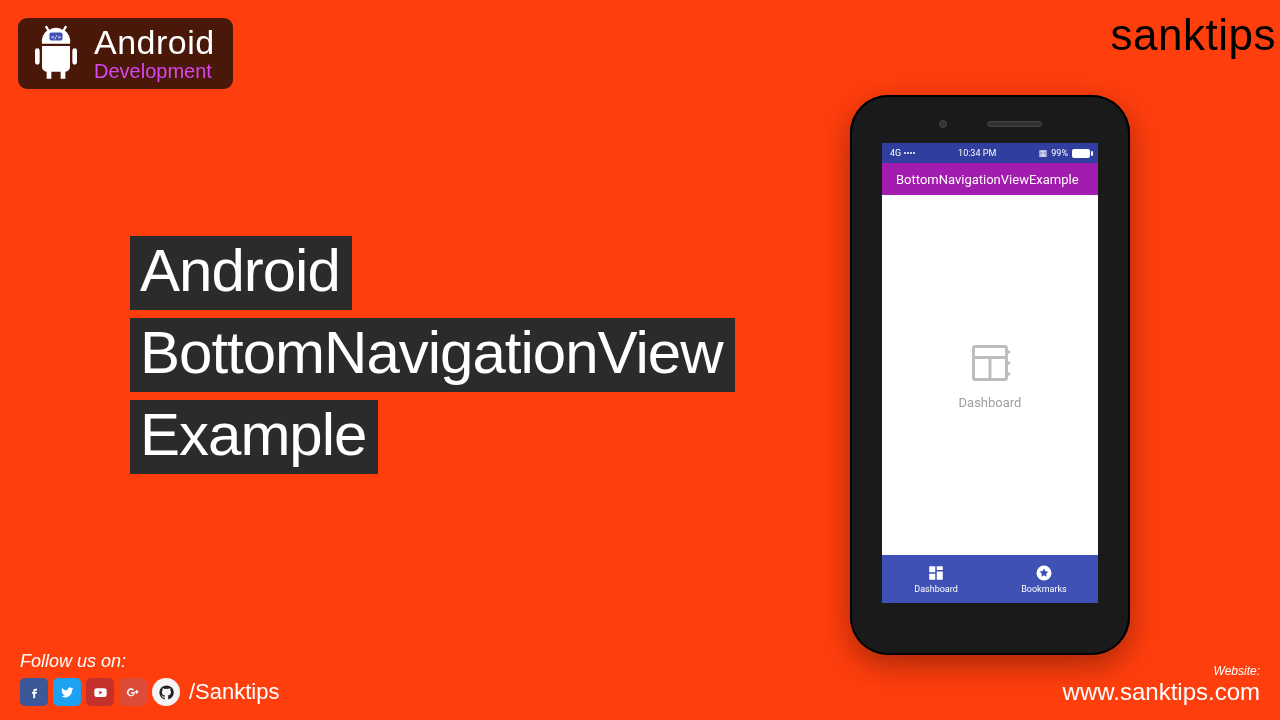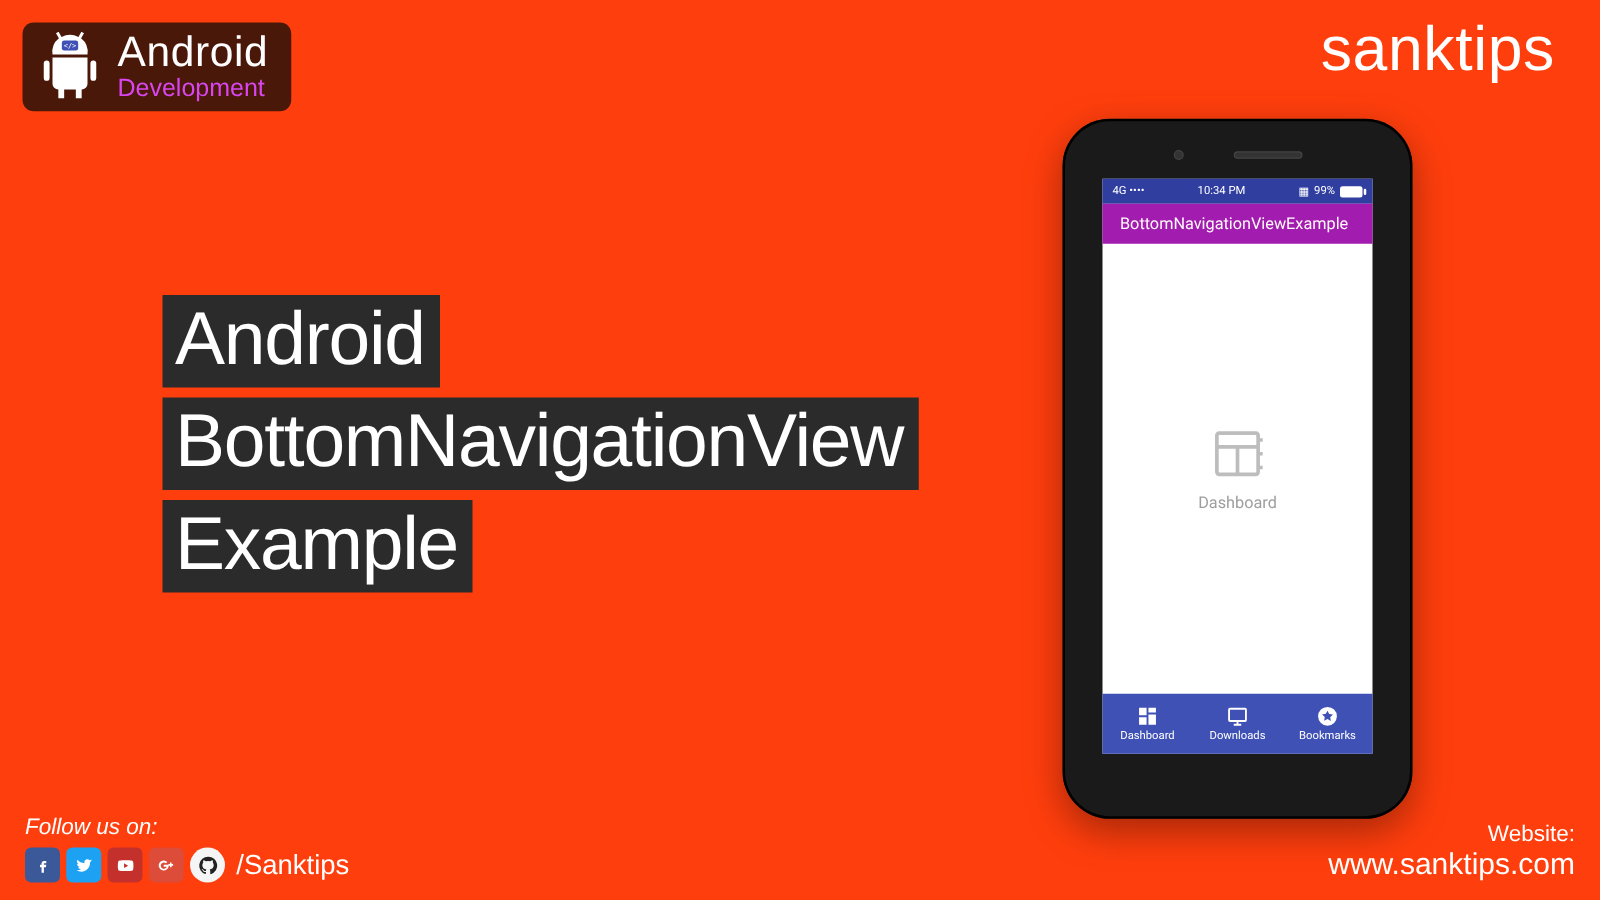--- a/index.html
+++ b/index.html
@@ -20,22 +20,22 @@
     padding: 7px 18px 7px 10px;
     display: flex;
     align-items: center;
     gap: 10px;
   }
   .badge .icon { width: 56px; height: 56px; color:#fff; }
   .badge .txt { display:flex; flex-direction:column; line-height:1.05; }
   .badge .t1 { font-size: 34px; font-weight: 400; color:#fff; letter-spacing:.5px; }
   .badge .t2 { font-size: 20px; font-weight: 300; color:#d946ef; }
   .brand {
-    position:absolute; top:10px; right:36px;
-    font-size: 50px; font-weight: 300; color:#ffffff; letter-spacing:.5px;
+    position:absolute; top:10px; right:4px;
+    font-size: 44px; font-weight: 300; color:#000000; letter-spacing:.5px;
   }
   .brand b { font-weight: 400; }
   .title-block {
     position:absolute; left:130px; top:236px;
     display:flex; flex-direction:column; align-items:flex-start; gap:8px;
   }
   .title-block span {
     background:#2b2b2b; color:#fff;
     font-size: 60px; font-weight:400; line-height:1.1;
     padding: 2px 12px 6px 10px;
@@ -52,21 +52,21 @@
     color:#fff;
   }
   .fb { background:#3b5998; } .tw { background:#1da1f2; }
   .yt { background:#c4302b; } .gp { background:#dd4b39; }
   .gh { background:#f5f5f5; color:#222; border-radius:50%; }
   .handle { font-size:22px; color:#fff; margin-left:4px; }
   .website {
     position:absolute; right:20px; bottom:14px;
     text-align:right; color:#fff;
   }
-  .website .lbl { font-size:18px; }
+  .website .lbl { font-size:12px;font-style:italic; }
   .website .url { font-size:24px; }
 
   
   .phone {
     position:absolute; top:95px; left:850px;
     width:280px; height:560px;
     background:#1a1a1a;
     border-radius:38px;
     padding:10px;
     box-shadow: 0 10px 30px rgba(0,0,0,.35), inset 0 0 0 2px #000;
@@ -168,27 +168,20 @@
       <div class="lbl">Dashboard</div>
     </div>
     <div class="bottomnav">
       <div class="navitem">
         <svg class="ico" viewBox="0 0 24 24" fill="currentColor">
             <path d="M3 3h8v8H3zM13 3h8v5h-8zM13 10h8v11h-8zM3 13h8v8H3z"></path>
           </svg>
         <span class="nl">Dashboard</span>
       </div>
       <div class="navitem">
-        <svg class="ico" viewBox="0 0 24 24" fill="none" stroke="currentColor" stroke-width="2">
-            <rect x="3" y="4" width="18" height="13" rx="1"></rect>
-            <path d="M8 21h8M12 17v4"></path>
-          </svg>
-        <span class="nl">Downloads</span>
-      </div>
-      <div class="navitem">
         <svg class="ico" viewBox="0 0 24 24" fill="currentColor">
             <circle cx="12" cy="12" r="10"></circle>
             <path fill="#3f51b5" d="M12 6l1.8 3.6 4 .6-2.9 2.8.7 4L12 15l-3.6 1.9.7-4L6.2 10l4-.6z"></path>
           </svg>
         <span class="nl">Bookmarks</span>
       </div>
     </div>
   </div>
   <div class="bottom-hw"></div>
 </div>

